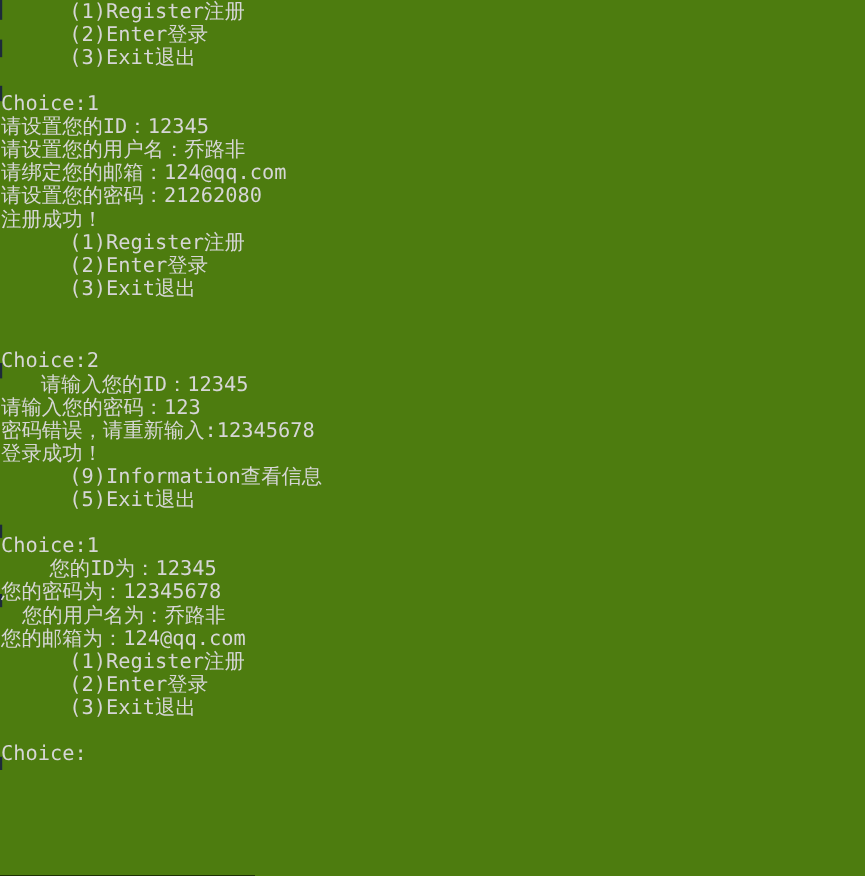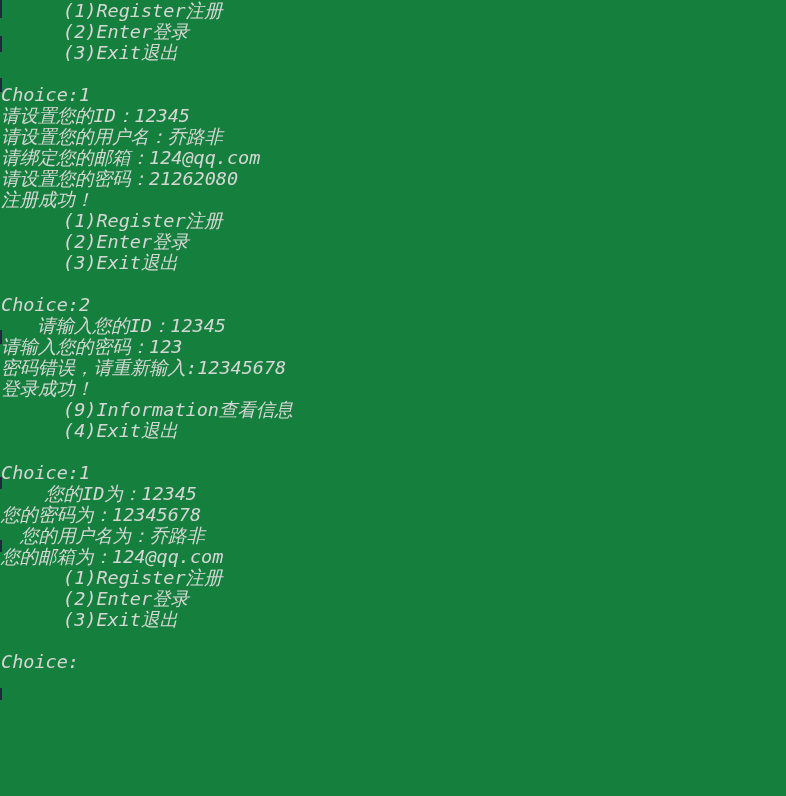--- a/index.html
+++ b/index.html
@@ -43,21 +43,21 @@
   .edge-mark {
     position: absolute;
     left: 0;
     width: 2px;
     background: #1d2a3a;
   }
 </style>
 </head>
 <body>
 
-<div id="console-window" style="background: #15803d; font-style: italic;">
+<div id="console-window" style="background: #4d7c0f;">
 
   <div class="edge-mark" style="top:0px;height:18px;"></div>
   <div class="edge-mark" style="top:36px;height:16px;"></div>
   <div class="edge-mark" style="top:78px;height:14px;"></div>
   <div class="edge-mark" style="top:330px;height:14px;"></div>
   <div class="edge-mark" style="top:477px;height:12px;"></div>
   <div class="edge-mark" style="top:540px;height:12px;"></div>
   <div class="edge-mark" style="top:688px;height:12px;"></div>
 
   <div id="console-output">
@@ -68,27 +68,27 @@
       <div class="line" style="color: rgb(214, 214, 214);">Choice:1</div>
       <div class="line" style="color: rgb(214, 214, 214);">请设置您的ID：12345</div>
       <div class="line" style="color: rgb(214, 214, 214);">请设置您的用户名：乔路非</div>
       <div class="line" style="color: rgb(214, 214, 214);">请绑定您的邮箱：124@qq.com</div>
       <div class="line" style="color: rgb(214, 214, 214);">请设置您的密码：21262080</div>
       <div class="line" style="color: rgb(214, 214, 214);">注册成功！</div>
       <div class="line indent" style="color: rgb(214, 214, 214);">(1)Register注册</div>
       <div class="line indent" style="color: rgb(214, 214, 214);">(2)Enter登录</div>
       <div class="line indent" style="color: rgb(214, 214, 214);">(3)Exit退出</div>
       <div class="line blank"></div>
-      <div class="line" style="color: rgb(214, 214, 214);">Choice:2</div>
+      <div class="line" style="color: rgb(214, 214, 214); margin-top: 24px;">Choice:2</div>
       <div class="line" style="color: rgb(214, 214, 214); margin-left: 36px;">请输入您的ID：12345</div>
       <div class="line" style="color: rgb(214, 214, 214);">请输入您的密码：123</div>
       <div class="line" style="color: rgb(214, 214, 214);">密码错误，请重新输入:12345678</div>
       <div class="line" style="color: rgb(214, 214, 214);">登录成功！</div>
       <div class="line indent" style="color: rgb(214, 214, 214);">(9)Information查看信息</div>
-      <div class="line indent" style="color: rgb(214, 214, 214);">(4)Exit退出</div>
+      <div class="line indent" style="color: rgb(214, 214, 214);">(5)Exit退出</div>
       <div class="line blank"></div>
       <div class="line" style="color: rgb(214, 214, 214);">Choice:1</div>
       <div class="line" style="color: rgb(214, 214, 214); margin-left: 44px;">您的ID为：12345</div>
       <div class="line" style="color: rgb(214, 214, 214);">您的密码为：12345678</div>
       <div class="line" style="color: rgb(214, 214, 214); padding-left: 20px;">您的用户名为：乔路非</div>
       <div class="line" style="color: rgb(214, 214, 214);">您的邮箱为：124@qq.com</div>
       <div class="line indent" style="color: rgb(214, 214, 214);">(1)Register注册</div>
       <div class="line indent" style="color: rgb(214, 214, 214);">(2)Enter登录</div>
       <div class="line indent" style="color: rgb(214, 214, 214);">(3)Exit退出</div>
       <div class="line blank"></div>

